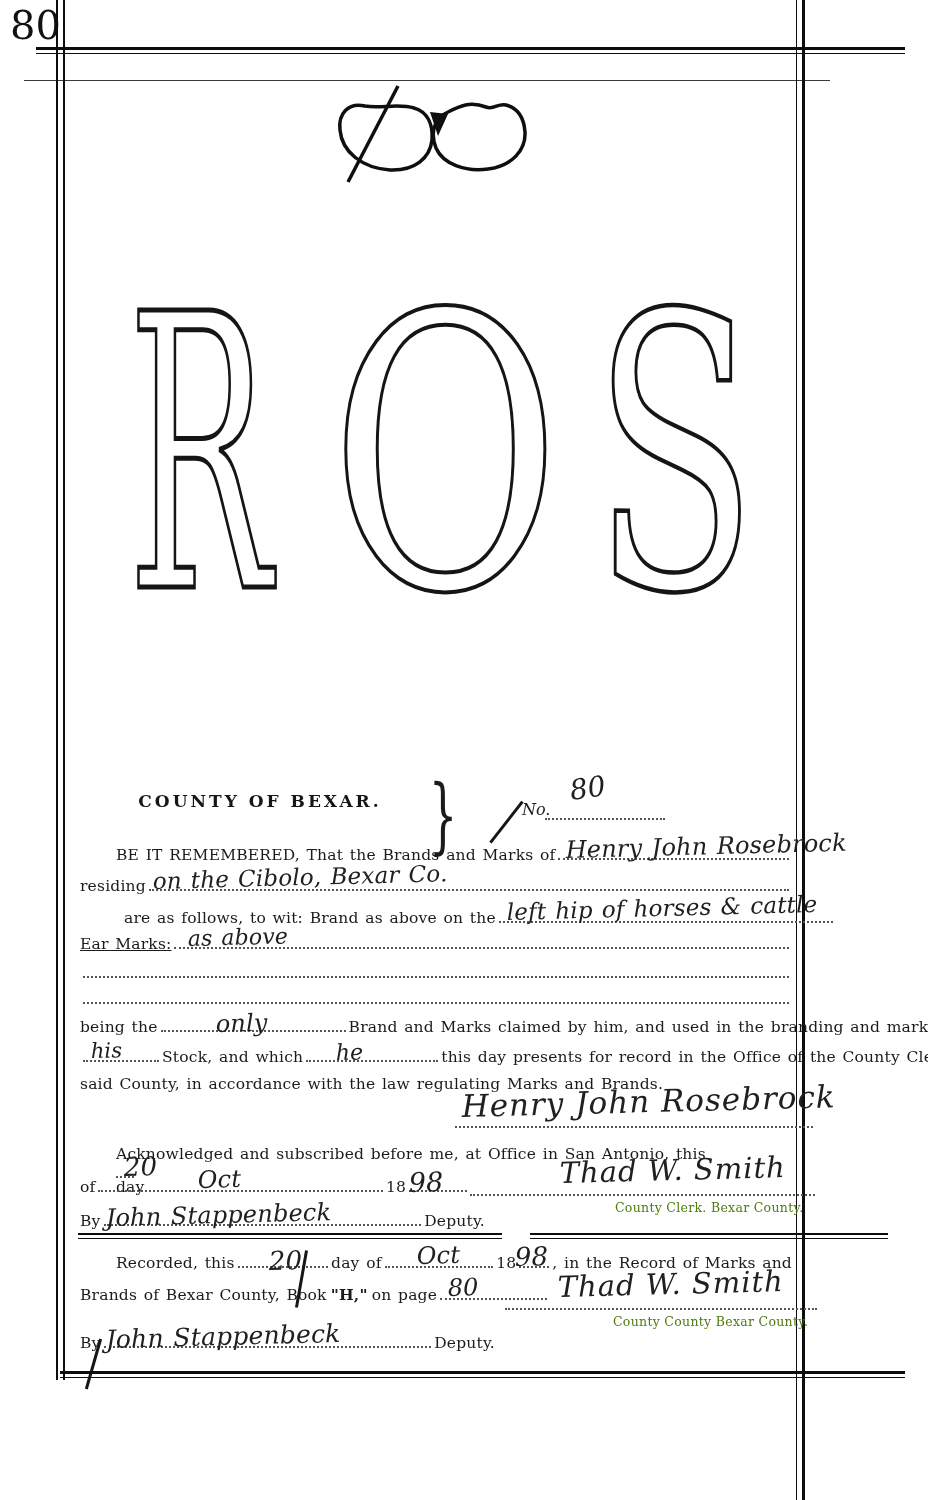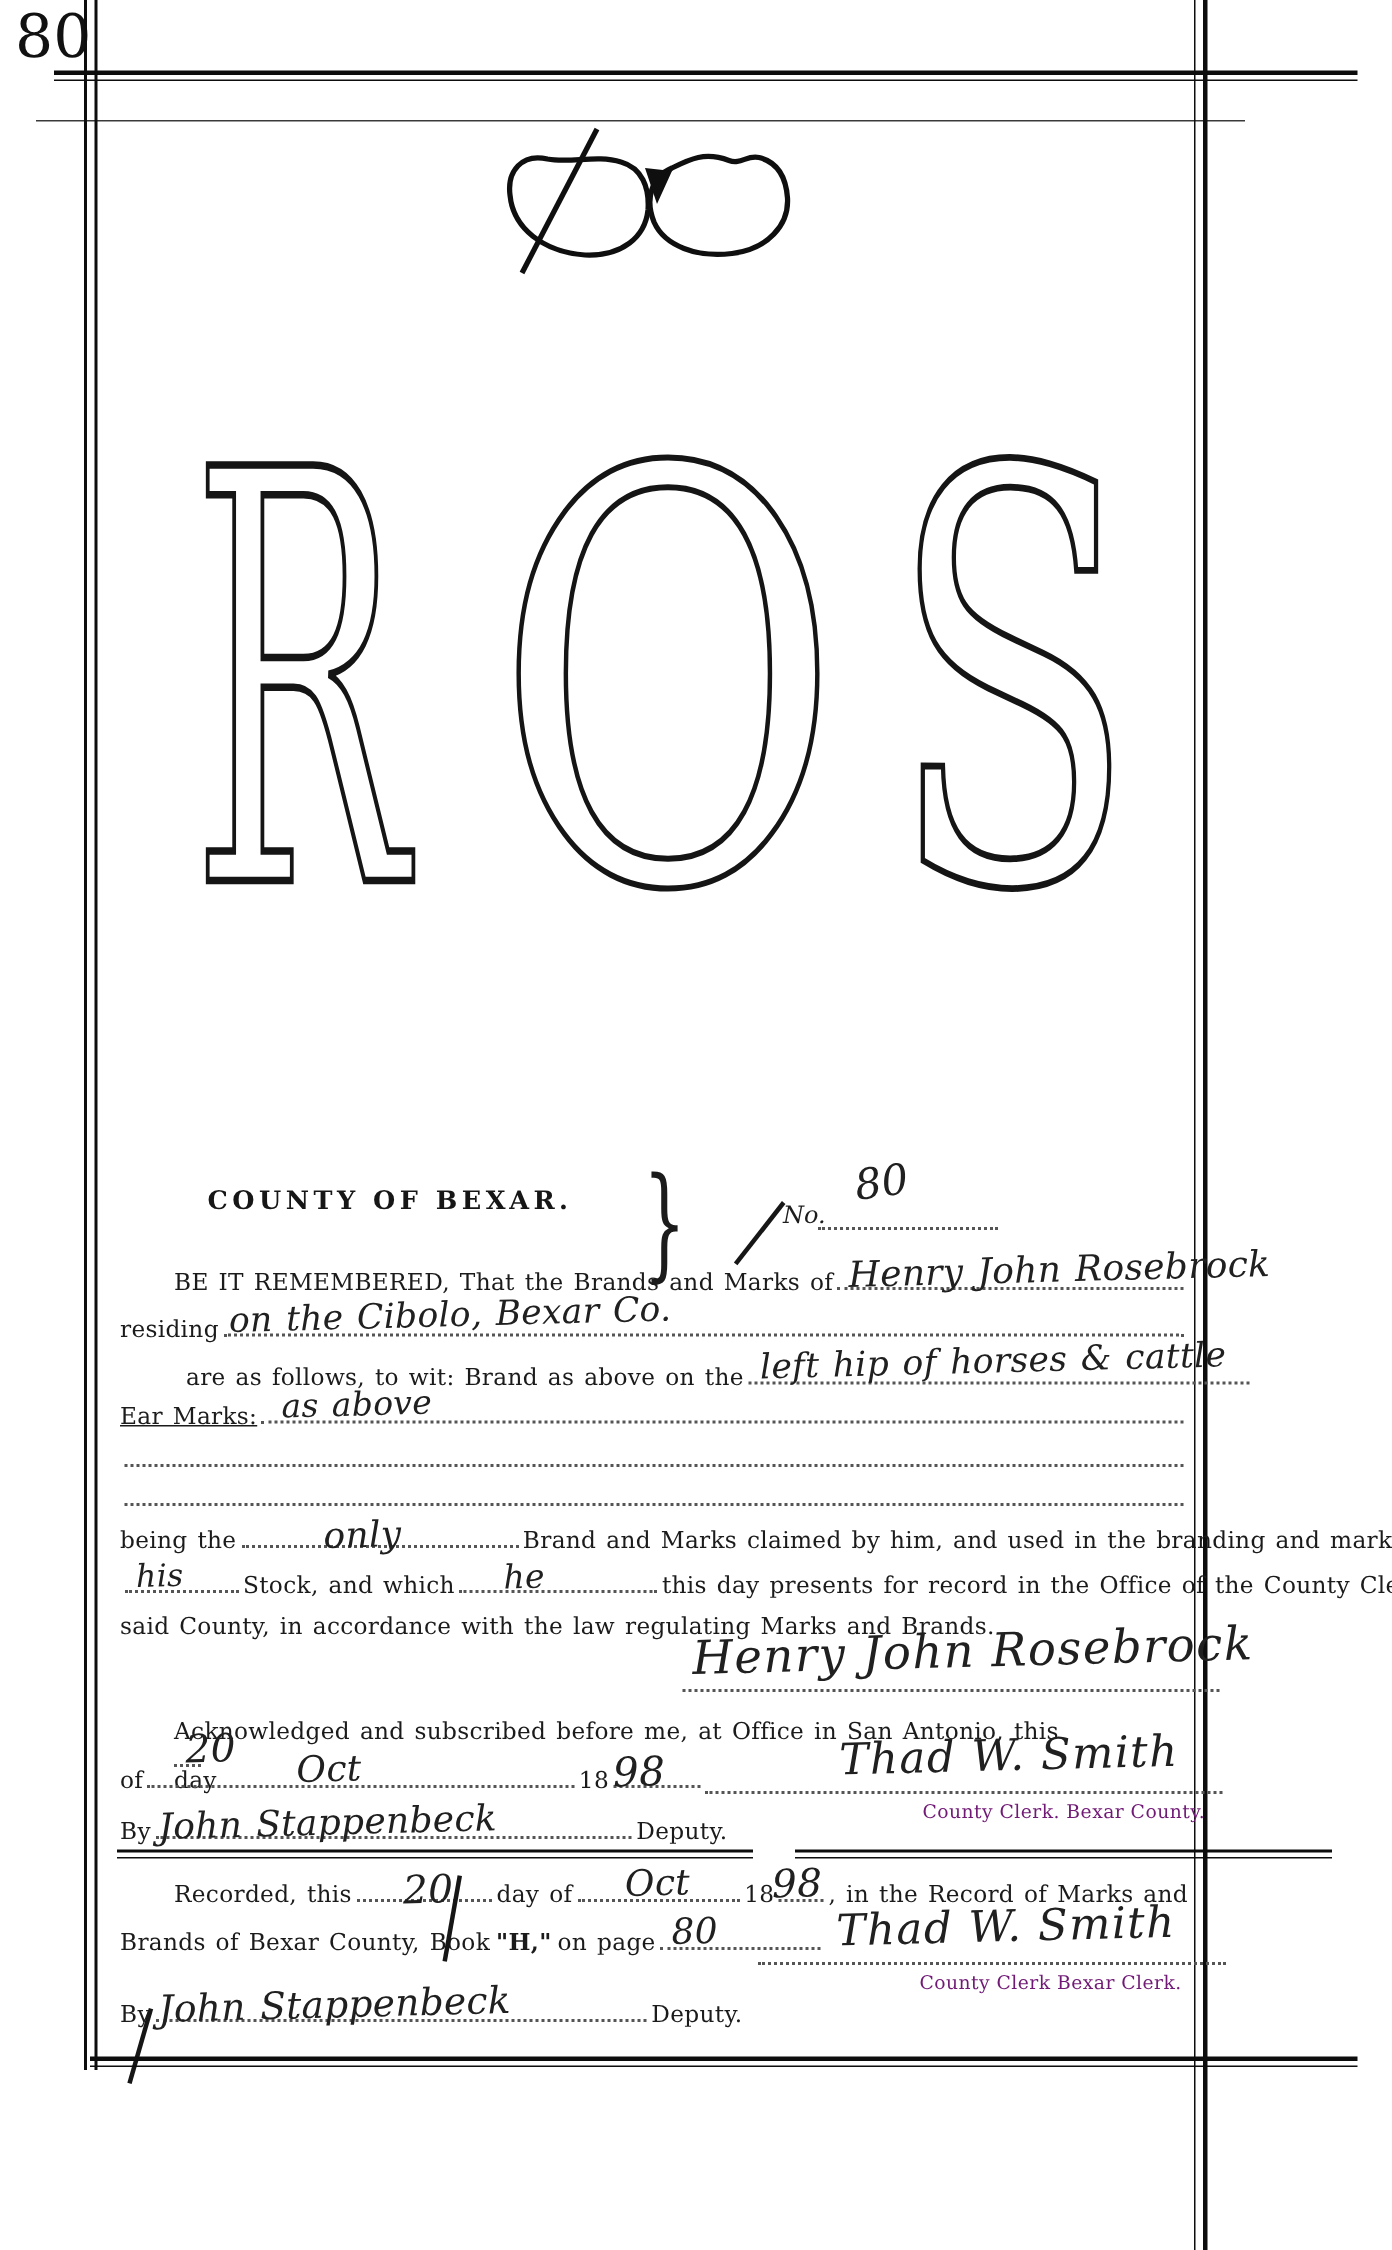--- a/index.html
+++ b/index.html
@@ -24,21 +24,21 @@
   }
   .dfill.fix{flex:0 0 auto;}
   
   .hw{
     font-family:"DejaVu Serif",serif;font-style:italic;color:#202020;
     position:absolute;bottom:-2px;left:8px;line-height:0.95;white-space:nowrap;
     transform:rotate(-1.5deg);transform-origin:left bottom;font-size:22px;
   }
   .sig{font-size:29px;letter-spacing:1px;}
   .dotline{position:absolute;border-bottom:2px dotted #555;height:0;}
-  .smalltitle{position:absolute;font-size:12.5px;letter-spacing:0.3px;color:#701a75;}
+  .smalltitle{position:absolute;font-size:12.5px;letter-spacing:0.3px;color:#4d7c0f;}
   .penstroke{position:absolute;width:2.5px;background:#161616;}
   
   .state-head{
     position:absolute;left:88px;top:788px;width:344px;text-align:center;
   }
   .state-line1{font-size:25px;letter-spacing:5px;color:#161616;}
   .state-line2{font-size:17px;font-weight:bold;letter-spacing:3px;margin-top:3px;color:#161616;}
   .brace{
     position:absolute;left:417px;top:775px;font-size:82px;line-height:1;
     transform:scaleX(0.55);color:#1b1b1b;font-weight:300;
@@ -205,21 +205,21 @@
   <span class="lbl" style="margin:0 4px;font-weight:bold;">"H,"</span>
   <span class="lbl">on page</span>
   <span class="dfill">
     <span class="hw" style="left:8px;bottom:-2px;font-size:24px;">80</span>
   </span>
 </div>
 <div class="penstroke" style="left:300px;top:1250px;height:58px;transform:rotate(10deg);"></div>
 
 <div class="hw sig" style="left:558px;top:1274px;bottom:auto;">Thad W. Smith</div>
 <div class="dotline" style="left:505px;top:1308px;width:312px;"></div>
-<div class="smalltitle" style="left:613px;top:1314px;">County Clerk Bexar Clerk.</div>
+<div class="smalltitle" style="left:613px;top:1314px;">County County Bexar County.</div>
 
 <div class="row" style="top:1333px;width:415px;">
   <span class="lbl">By</span>
   <span class="dfill">
     <span class="hw" style="left:2px;bottom:-6px;font-size:25px;">John Stappenbeck</span>
   </span>
   <span class="lbl">Deputy.</span>
 </div>
 <div class="penstroke" style="left:92px;top:1338px;height:52px;width:3px;transform:rotate(16deg);"></div>
 

